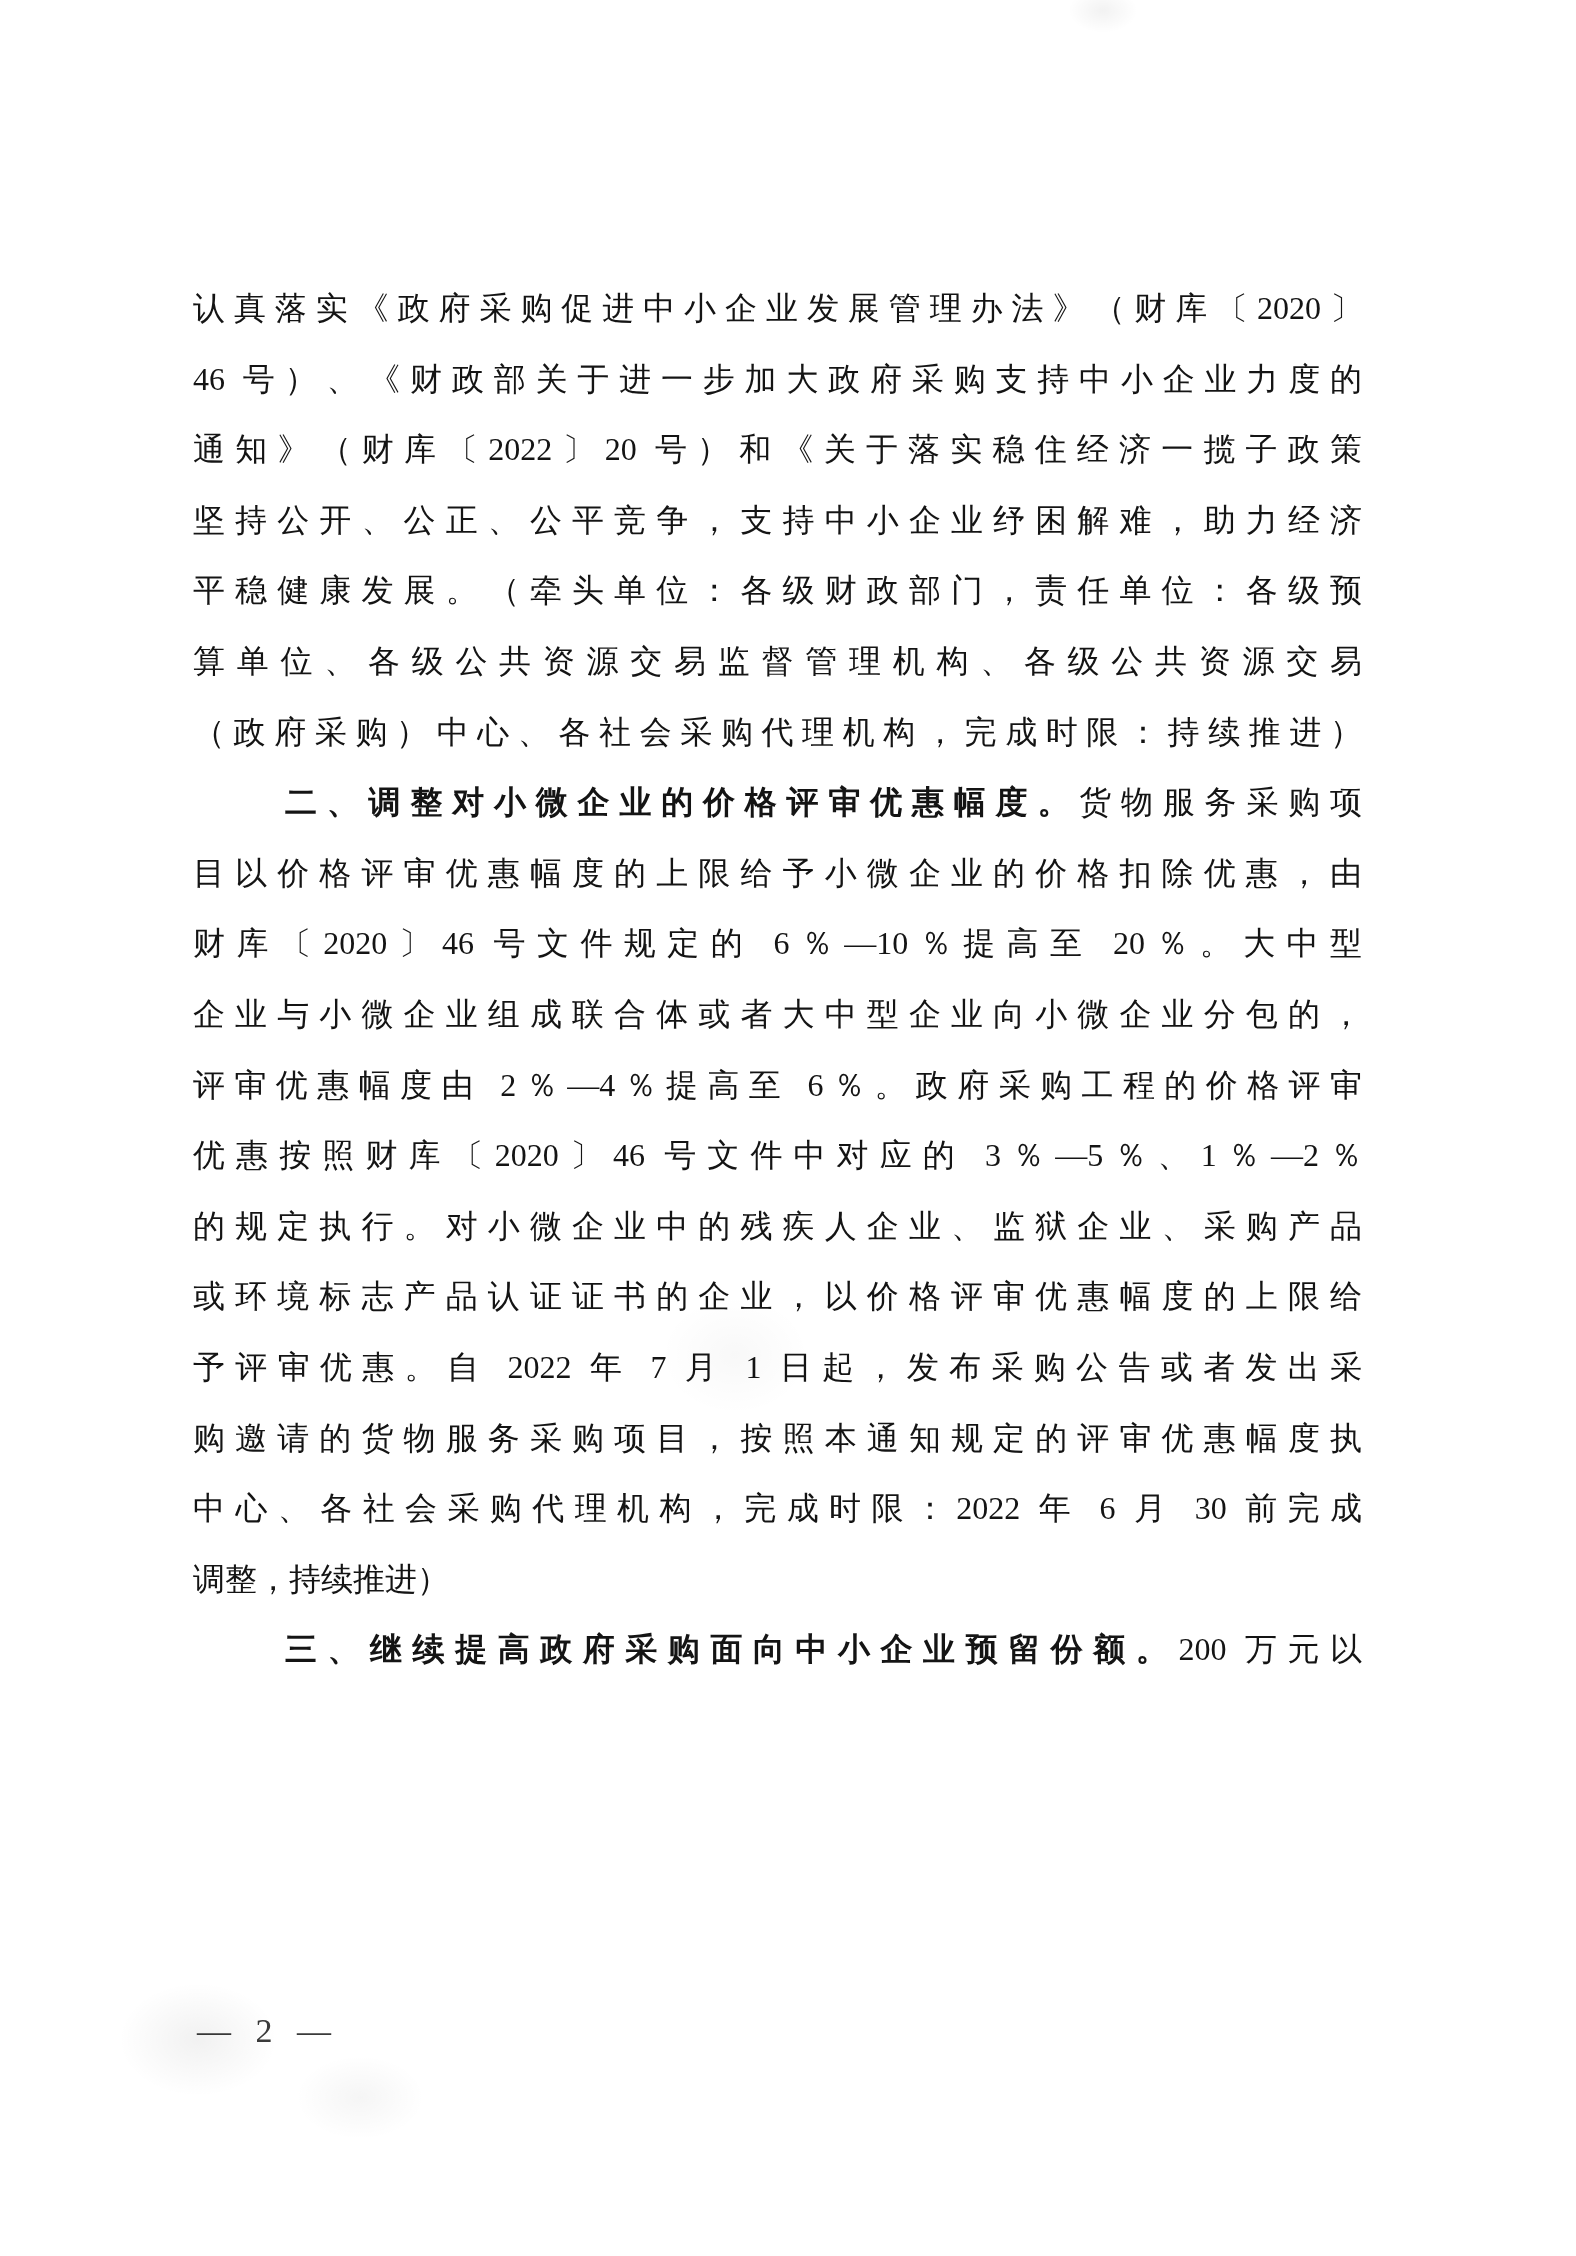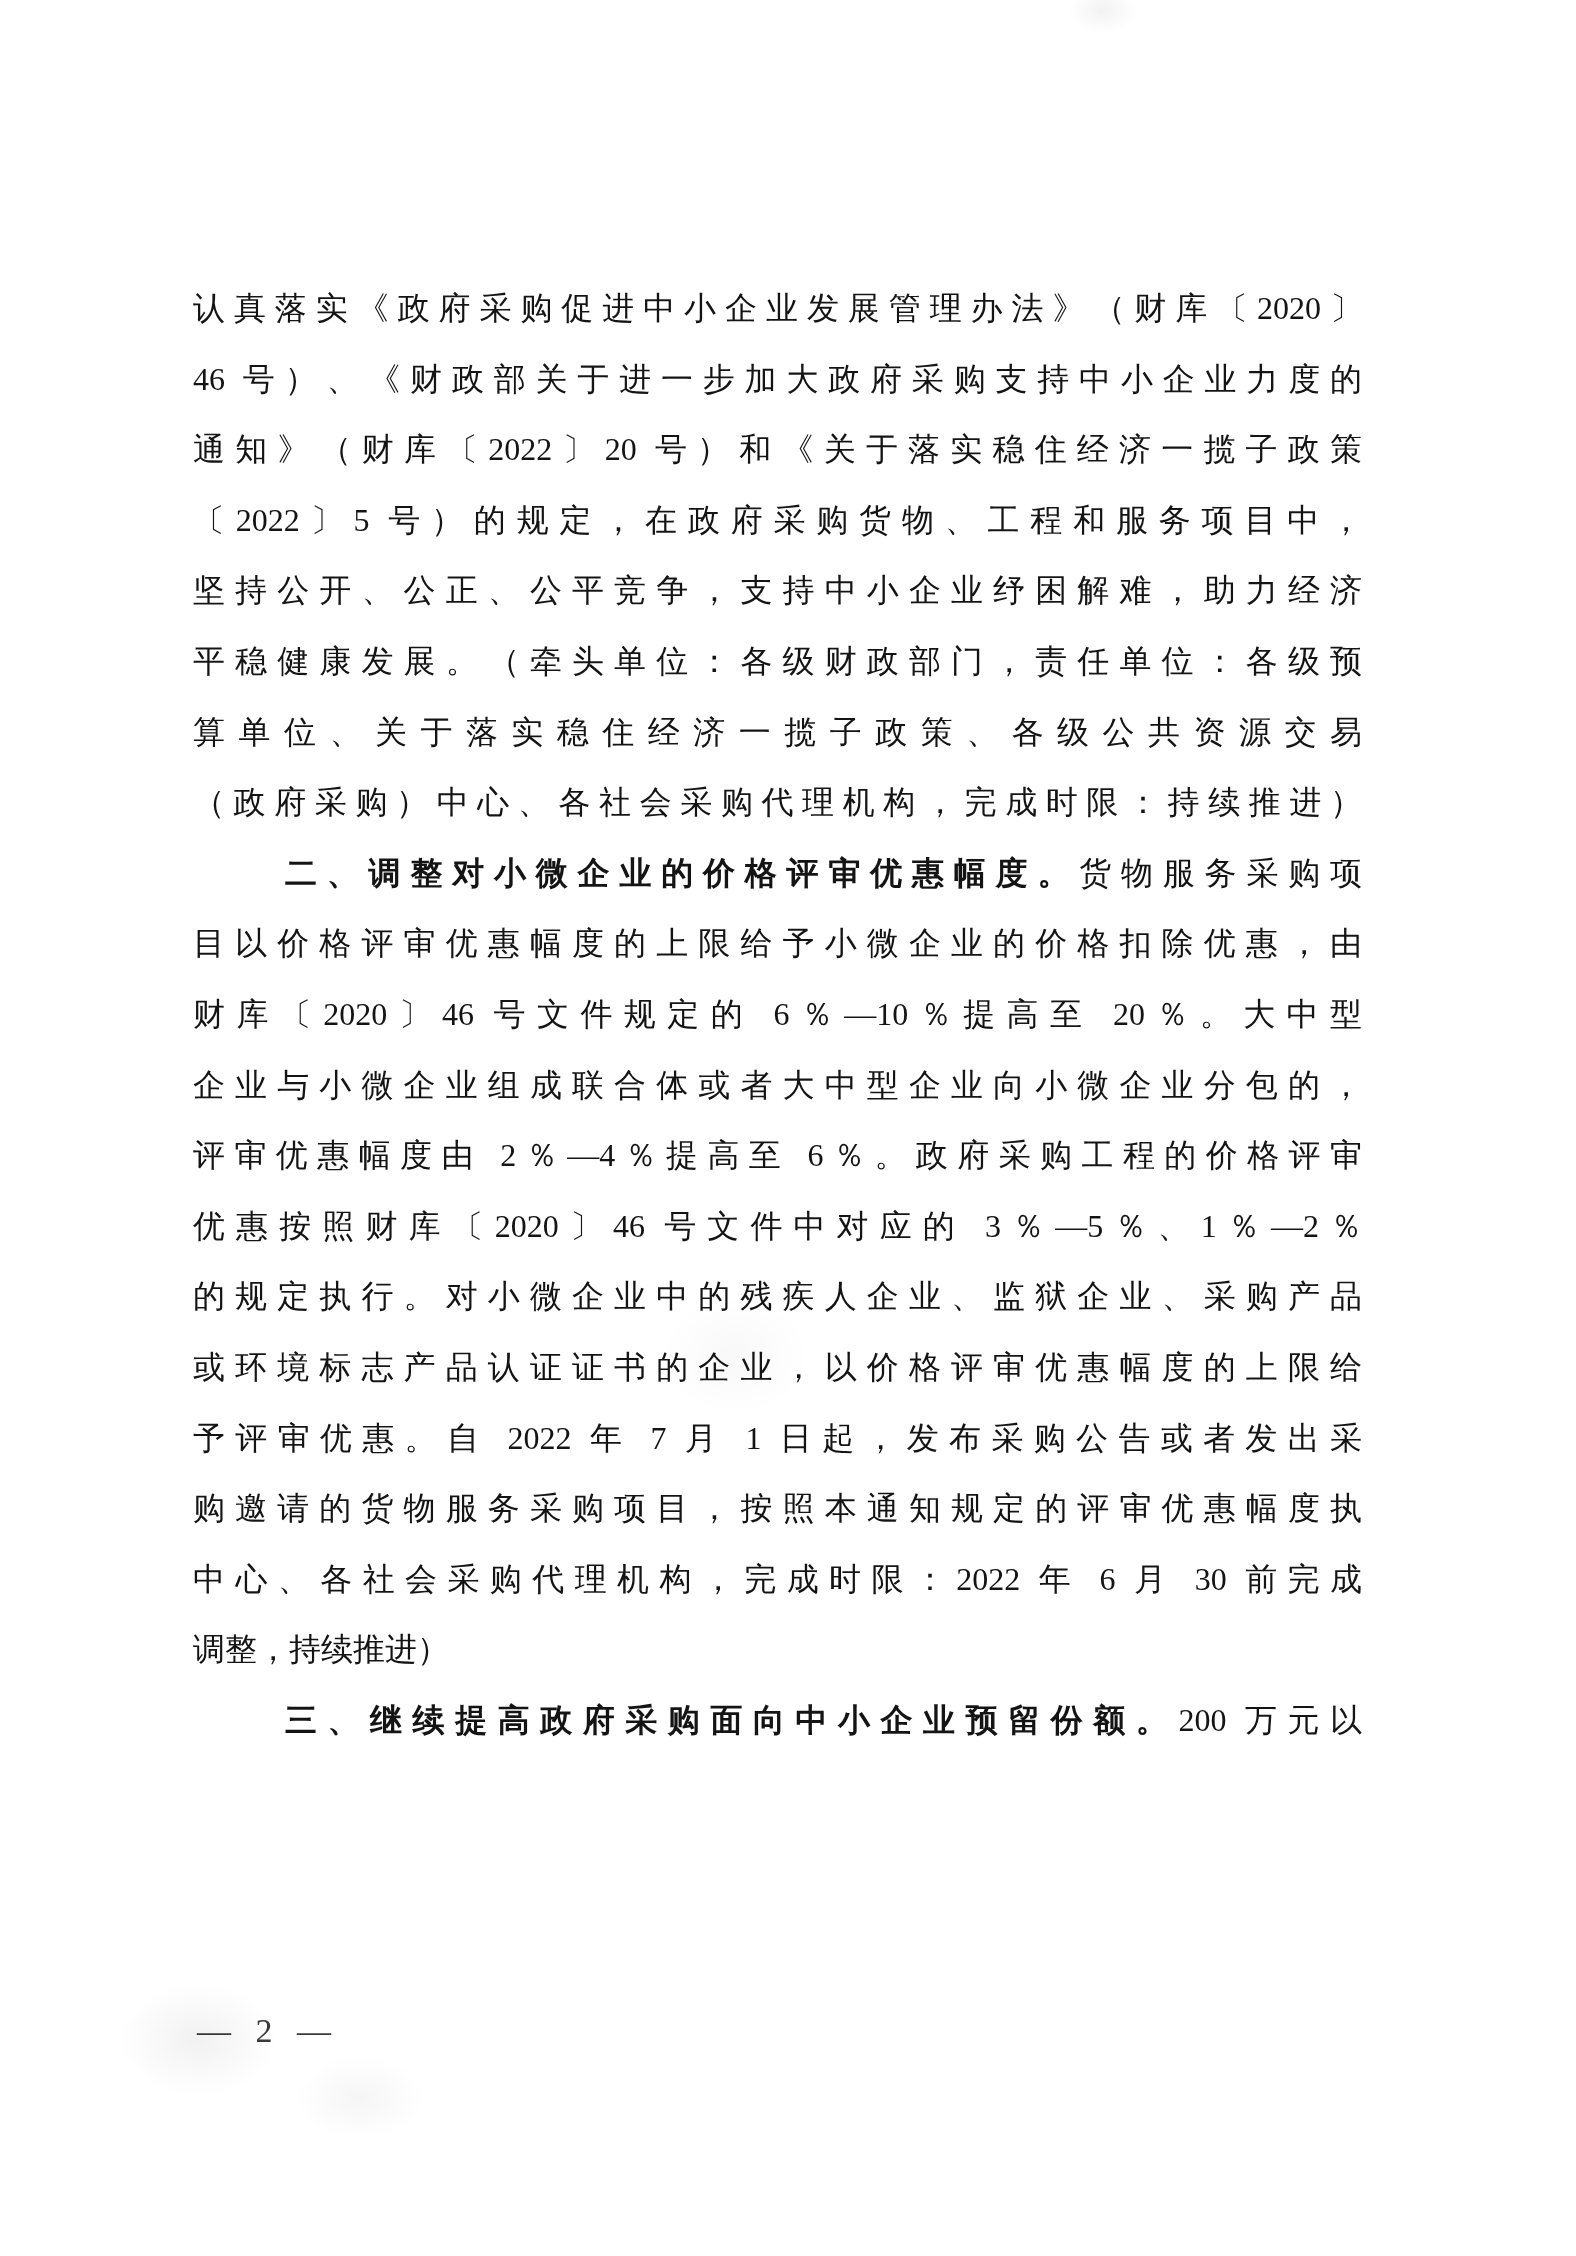--- a/index.html
+++ b/index.html
@@ -59,24 +59,23 @@
 </style>
 </head>
 <body>
 
 <div class="page">
 
   <div class="text-block">
     <div class="line"><span class="b"></span><span>认真落实《政府采购促进中小企业发展管理办法》（财库〔2020〕</span></div>
     <div class="line"><span class="b"></span><span>46 号）、《财政部关于进一步加大政府采购支持中小企业力度的</span></div>
     <div class="line"><span class="b"></span><span>通知》（财库〔2022〕20 号）和《关于落实稳住经济一揽子政策</span></div>
-    <div class="line"><span class="b"></span><span>〔2022〕5 号）的规定，在政府采购货物、工程和服务项目中，</span></div>
     <div class="line"><span class="b"></span><span>坚持公开、公正、公平竞争，支持中小企业纾困解难，助力经济</span></div>
     <div class="line"><span class="b"></span><span>平稳健康发展。（牵头单位：各级财政部门，责任单位：各级预</span></div>
-    <div class="line"><span class="b"></span><span>算单位、关于落实稳住经济一揽子政策、各级公共资源交易</span></div>
+    <div class="line"><span class="b"></span><span>算单位、各级公共资源交易监督管理机构、各级公共资源交易</span></div>
     <div class="line"><span class="b"></span><span>（政府采购）中心、各社会采购代理机构，完成时限：持续推进）</span></div>
     <div class="line indent"><span class="b">二、调整对小微企业的价格评审优惠幅度。</span><span>货物服务采购项</span></div>
     <div class="line"><span class="b"></span><span>目以价格评审优惠幅度的上限给予小微企业的价格扣除优惠，由</span></div>
     <div class="line"><span class="b"></span><span>财库〔2020〕46 号文件规定的 6％—10％提高至 20％。大中型</span></div>
     <div class="line"><span class="b"></span><span>企业与小微企业组成联合体或者大中型企业向小微企业分包的，</span></div>
     <div class="line"><span class="b"></span><span>评审优惠幅度由 2％—4％提高至 6％。政府采购工程的价格评审</span></div>
     <div class="line"><span class="b"></span><span>优惠按照财库〔2020〕46 号文件中对应的 3％—5％、1％—2％</span></div>
     <div class="line"><span class="b"></span><span>的规定执行。对小微企业中的残疾人企业、监狱企业、采购产品</span></div>
     <div class="line"><span class="b"></span><span>或环境标志产品认证证书的企业，以价格评审优惠幅度的上限给</span></div>
     <div class="line"><span class="b"></span><span>予评审优惠。自 2022 年 7 月 1 日起，发布采购公告或者发出采</span></div>

